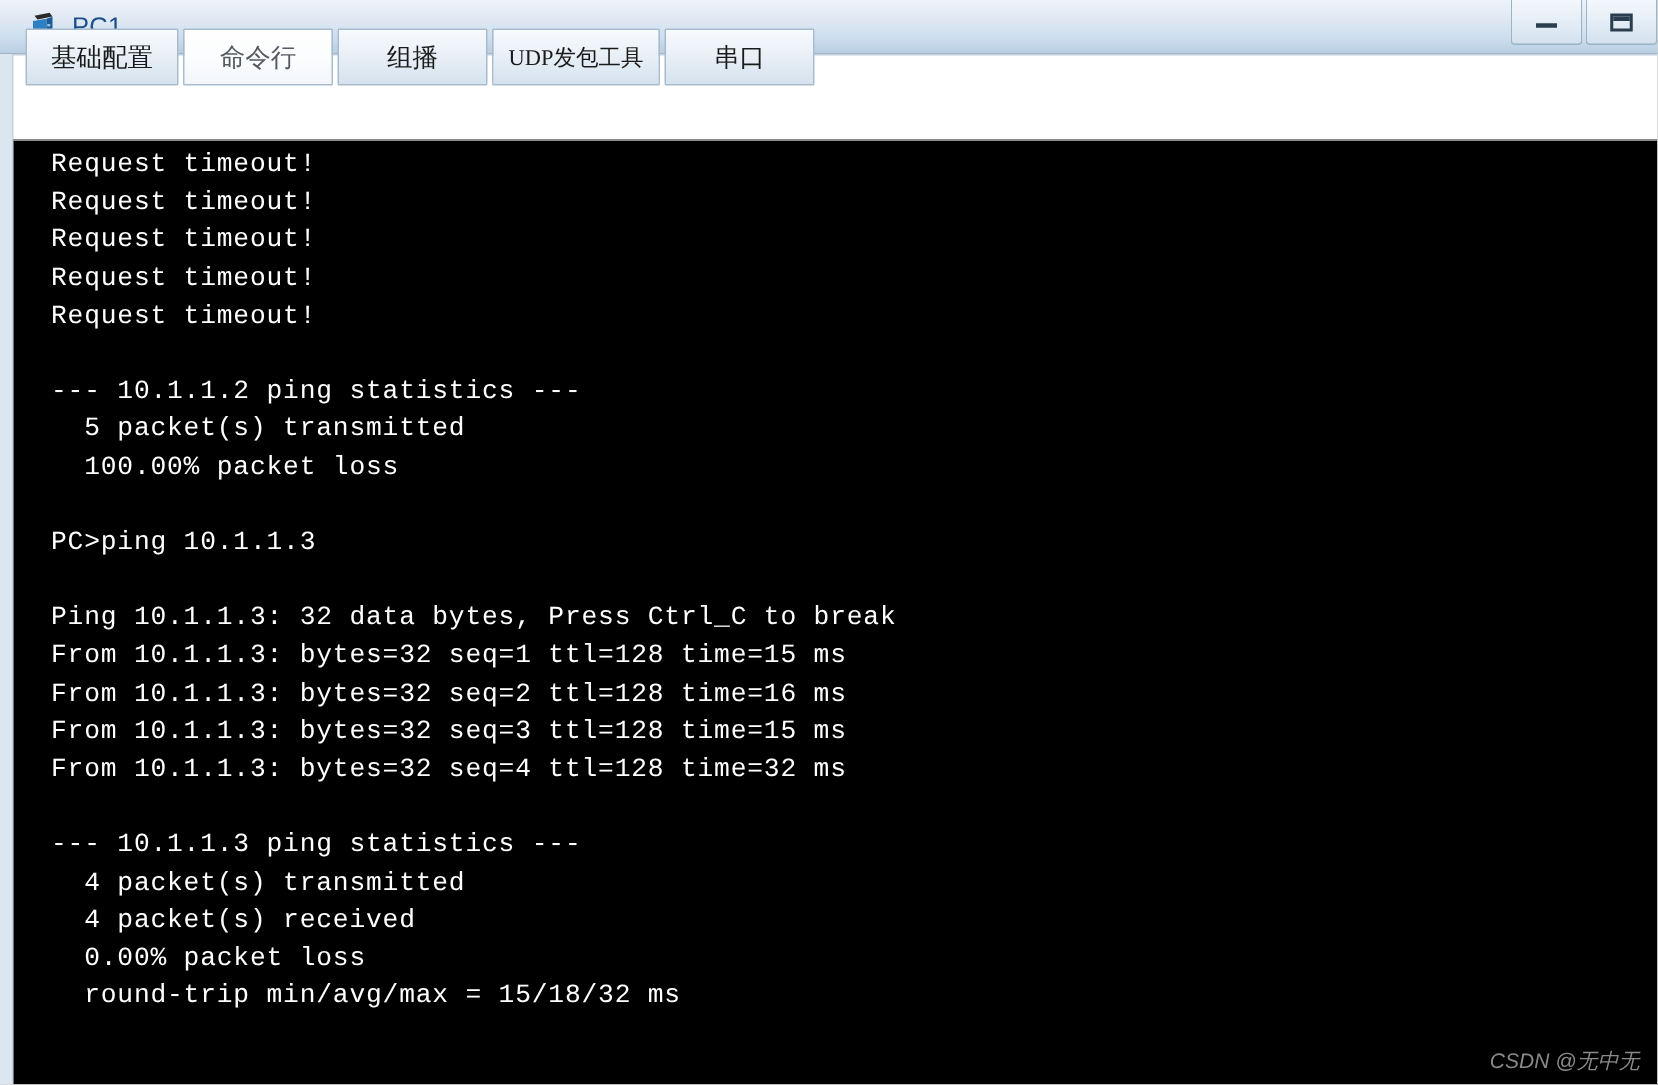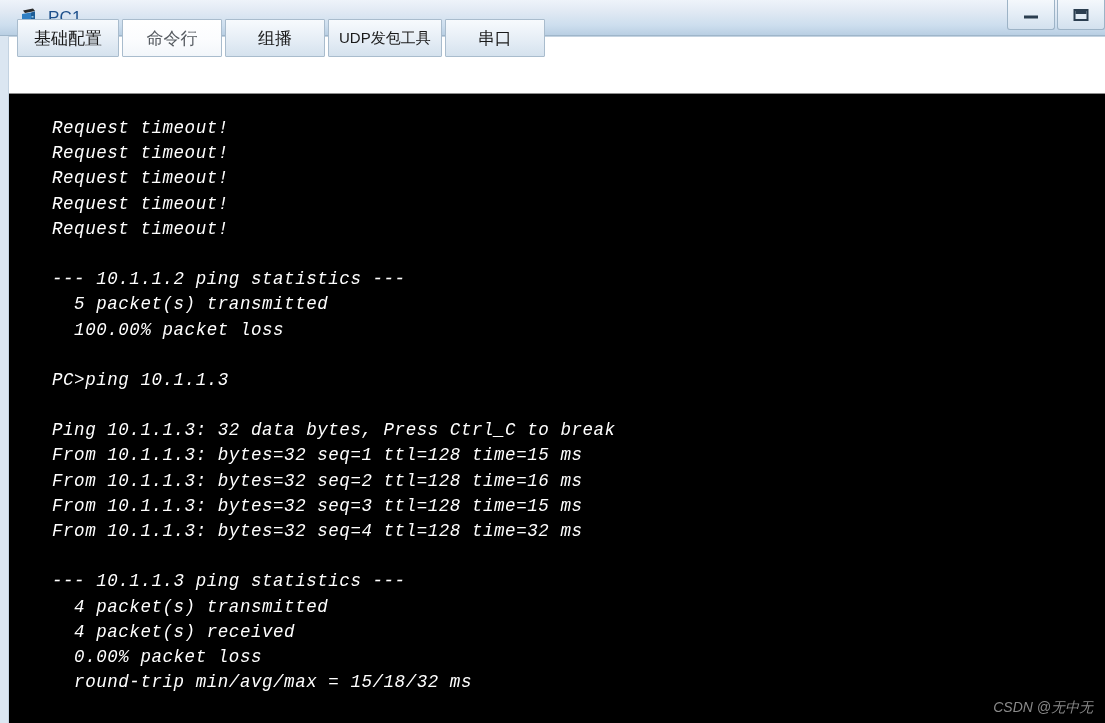--- a/index.html
+++ b/index.html
@@ -124,21 +124,21 @@
     min-width: 100px;
     padding: 0 16px;
     display: flex;
     align-items: center;
     justify-content: center;
     box-sizing: border-box;
     border: 1px solid #a9bccd;
     background: linear-gradient(to bottom, #f7fafd 0%, #e9f0f7 45%, #d5e2ee 100%);
     font-size: 17px;
     color: #1a1a1a;
-    font-family: Liberation Sans, sans-serif;
+    font-family: Liberation Serif, serif;
     margin-right: 3px;
     border-radius: 1px;
   }
   .tab.selected {
     background: linear-gradient(to bottom, #ffffff 0%, #fbfcfe 55%, #f2f6fa 100%);
     color: #555a60;
   }
   .tab.narrow { min-width: 92px; padding: 16px 10px; font-size: 15px; }
 
   
@@ -148,22 +148,21 @@
     top: 93px;
     width: 1096px;
     height: 630px;
     background: #000000;
     border-top: 1px solid #8d8d8d;
     box-sizing: border-box;
     overflow: hidden;
   }
   .term-lines {
     padding: 4px 0 0 25px;
-    margin: 18px;
-    font-style: italic;
+    margin: 0;
   }
   .line {
     font-family: "Liberation Mono", "DejaVu Sans Mono", monospace;
     font-size: 17.5px;
     line-height: 25.2px;
     color: #ffffff;
     white-space: pre;
     height: 25.2px;
     letter-spacing: 0.55px;
   }

